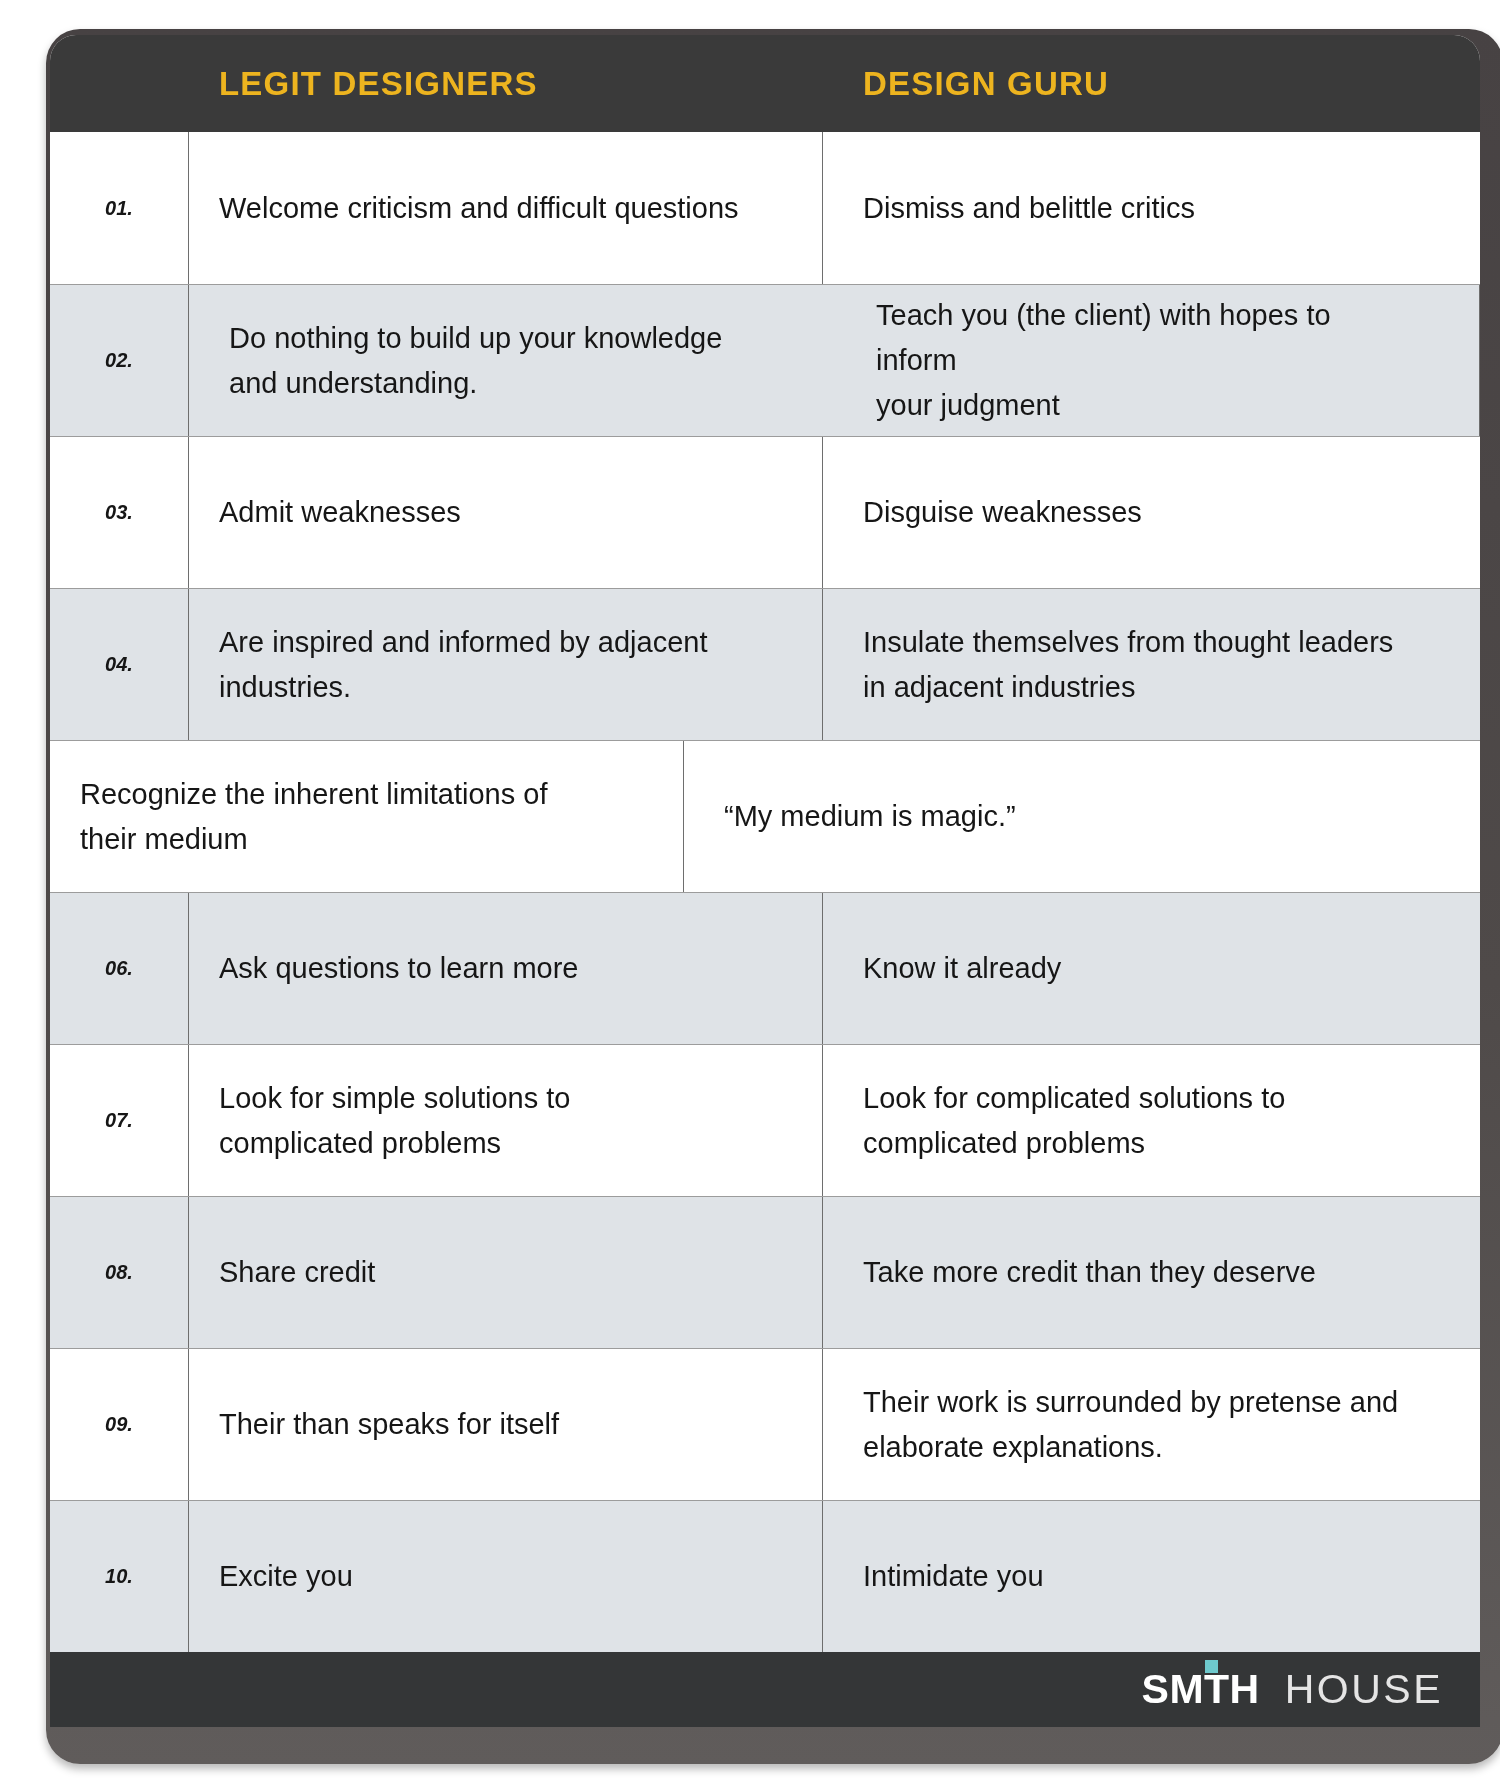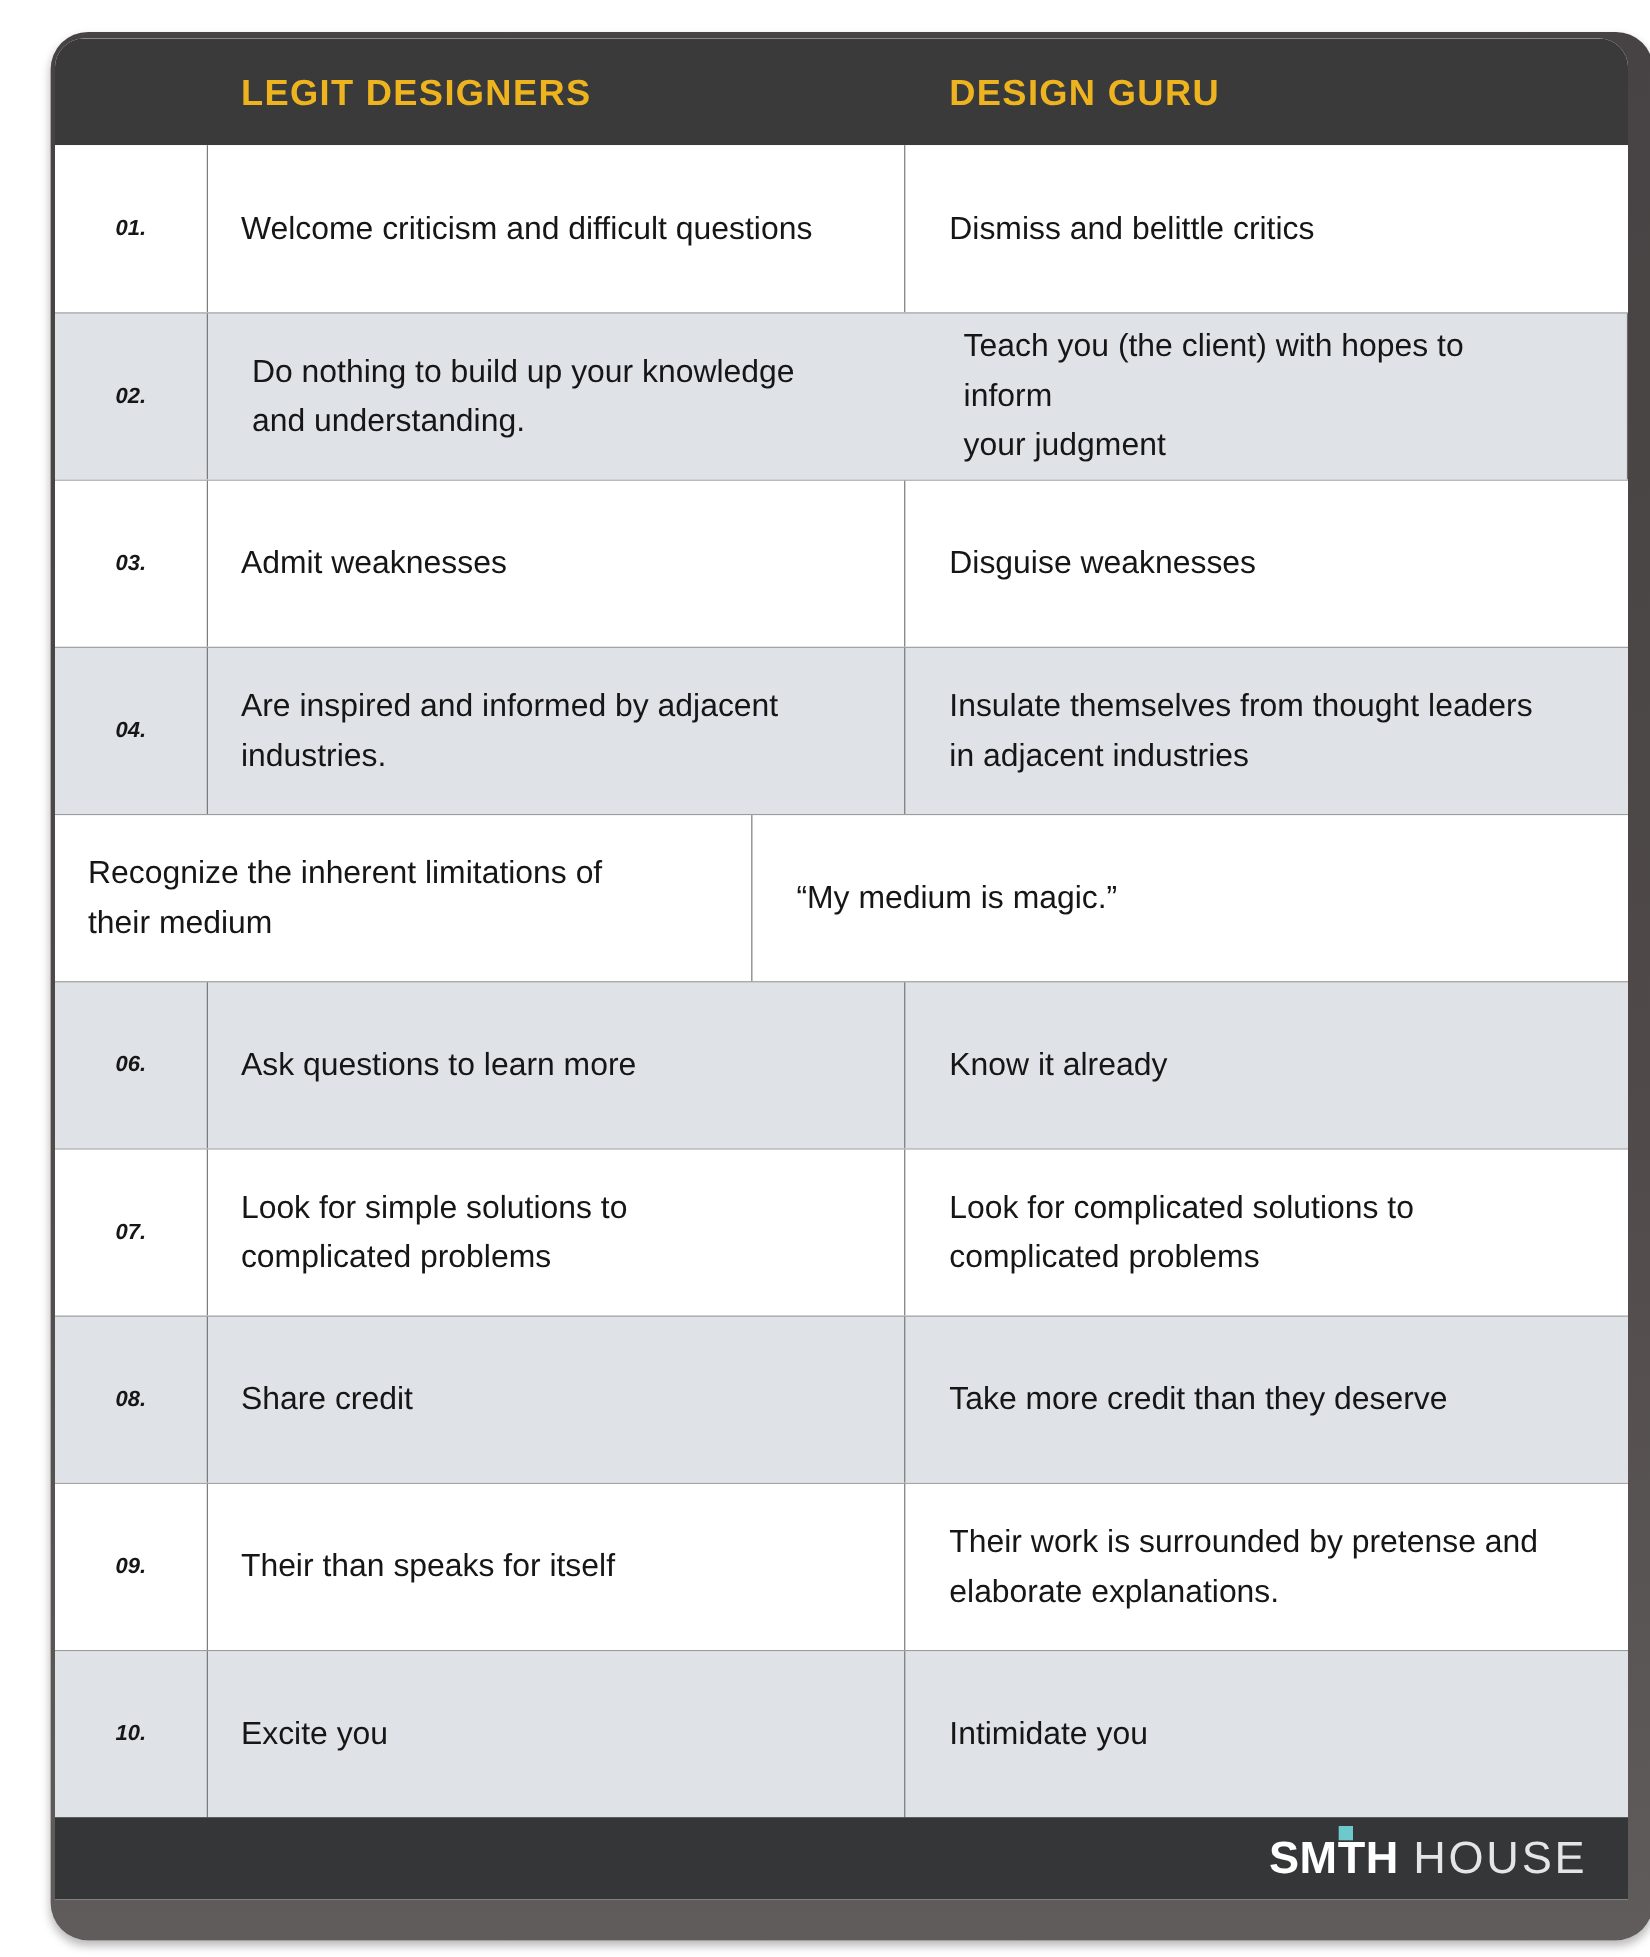--- a/index.html
+++ b/index.html
@@ -85,21 +85,21 @@
   }
 
   .tfoot{
     height:75px;flex:none;
     background:var(--footer_dark,#343637);
     display:flex;align-items:center;justify-content:flex-end;
     padding-right:37px;box-sizing:border-box;
   }
   .brand{
     display:flex;align-items:center;
-    color:#ffffff;font-size:41px;line-height:1;
+    color:#ffffff;font-size:41px;line-height:1;gap:12px;
   }
   .brand-bold{font-weight:bold;display:flex;letter-spacing:0.5px;}
   .t-wrap{position:relative;display:inline-block;}
   .tittle{
     position:absolute;left:1px;top:-9px;
     width:13px;height:13px;
     background:var(--teal_accent,#6EC9CD);
   }
   .brand-light{
     font-weight:normal;letter-spacing:2.5px;

